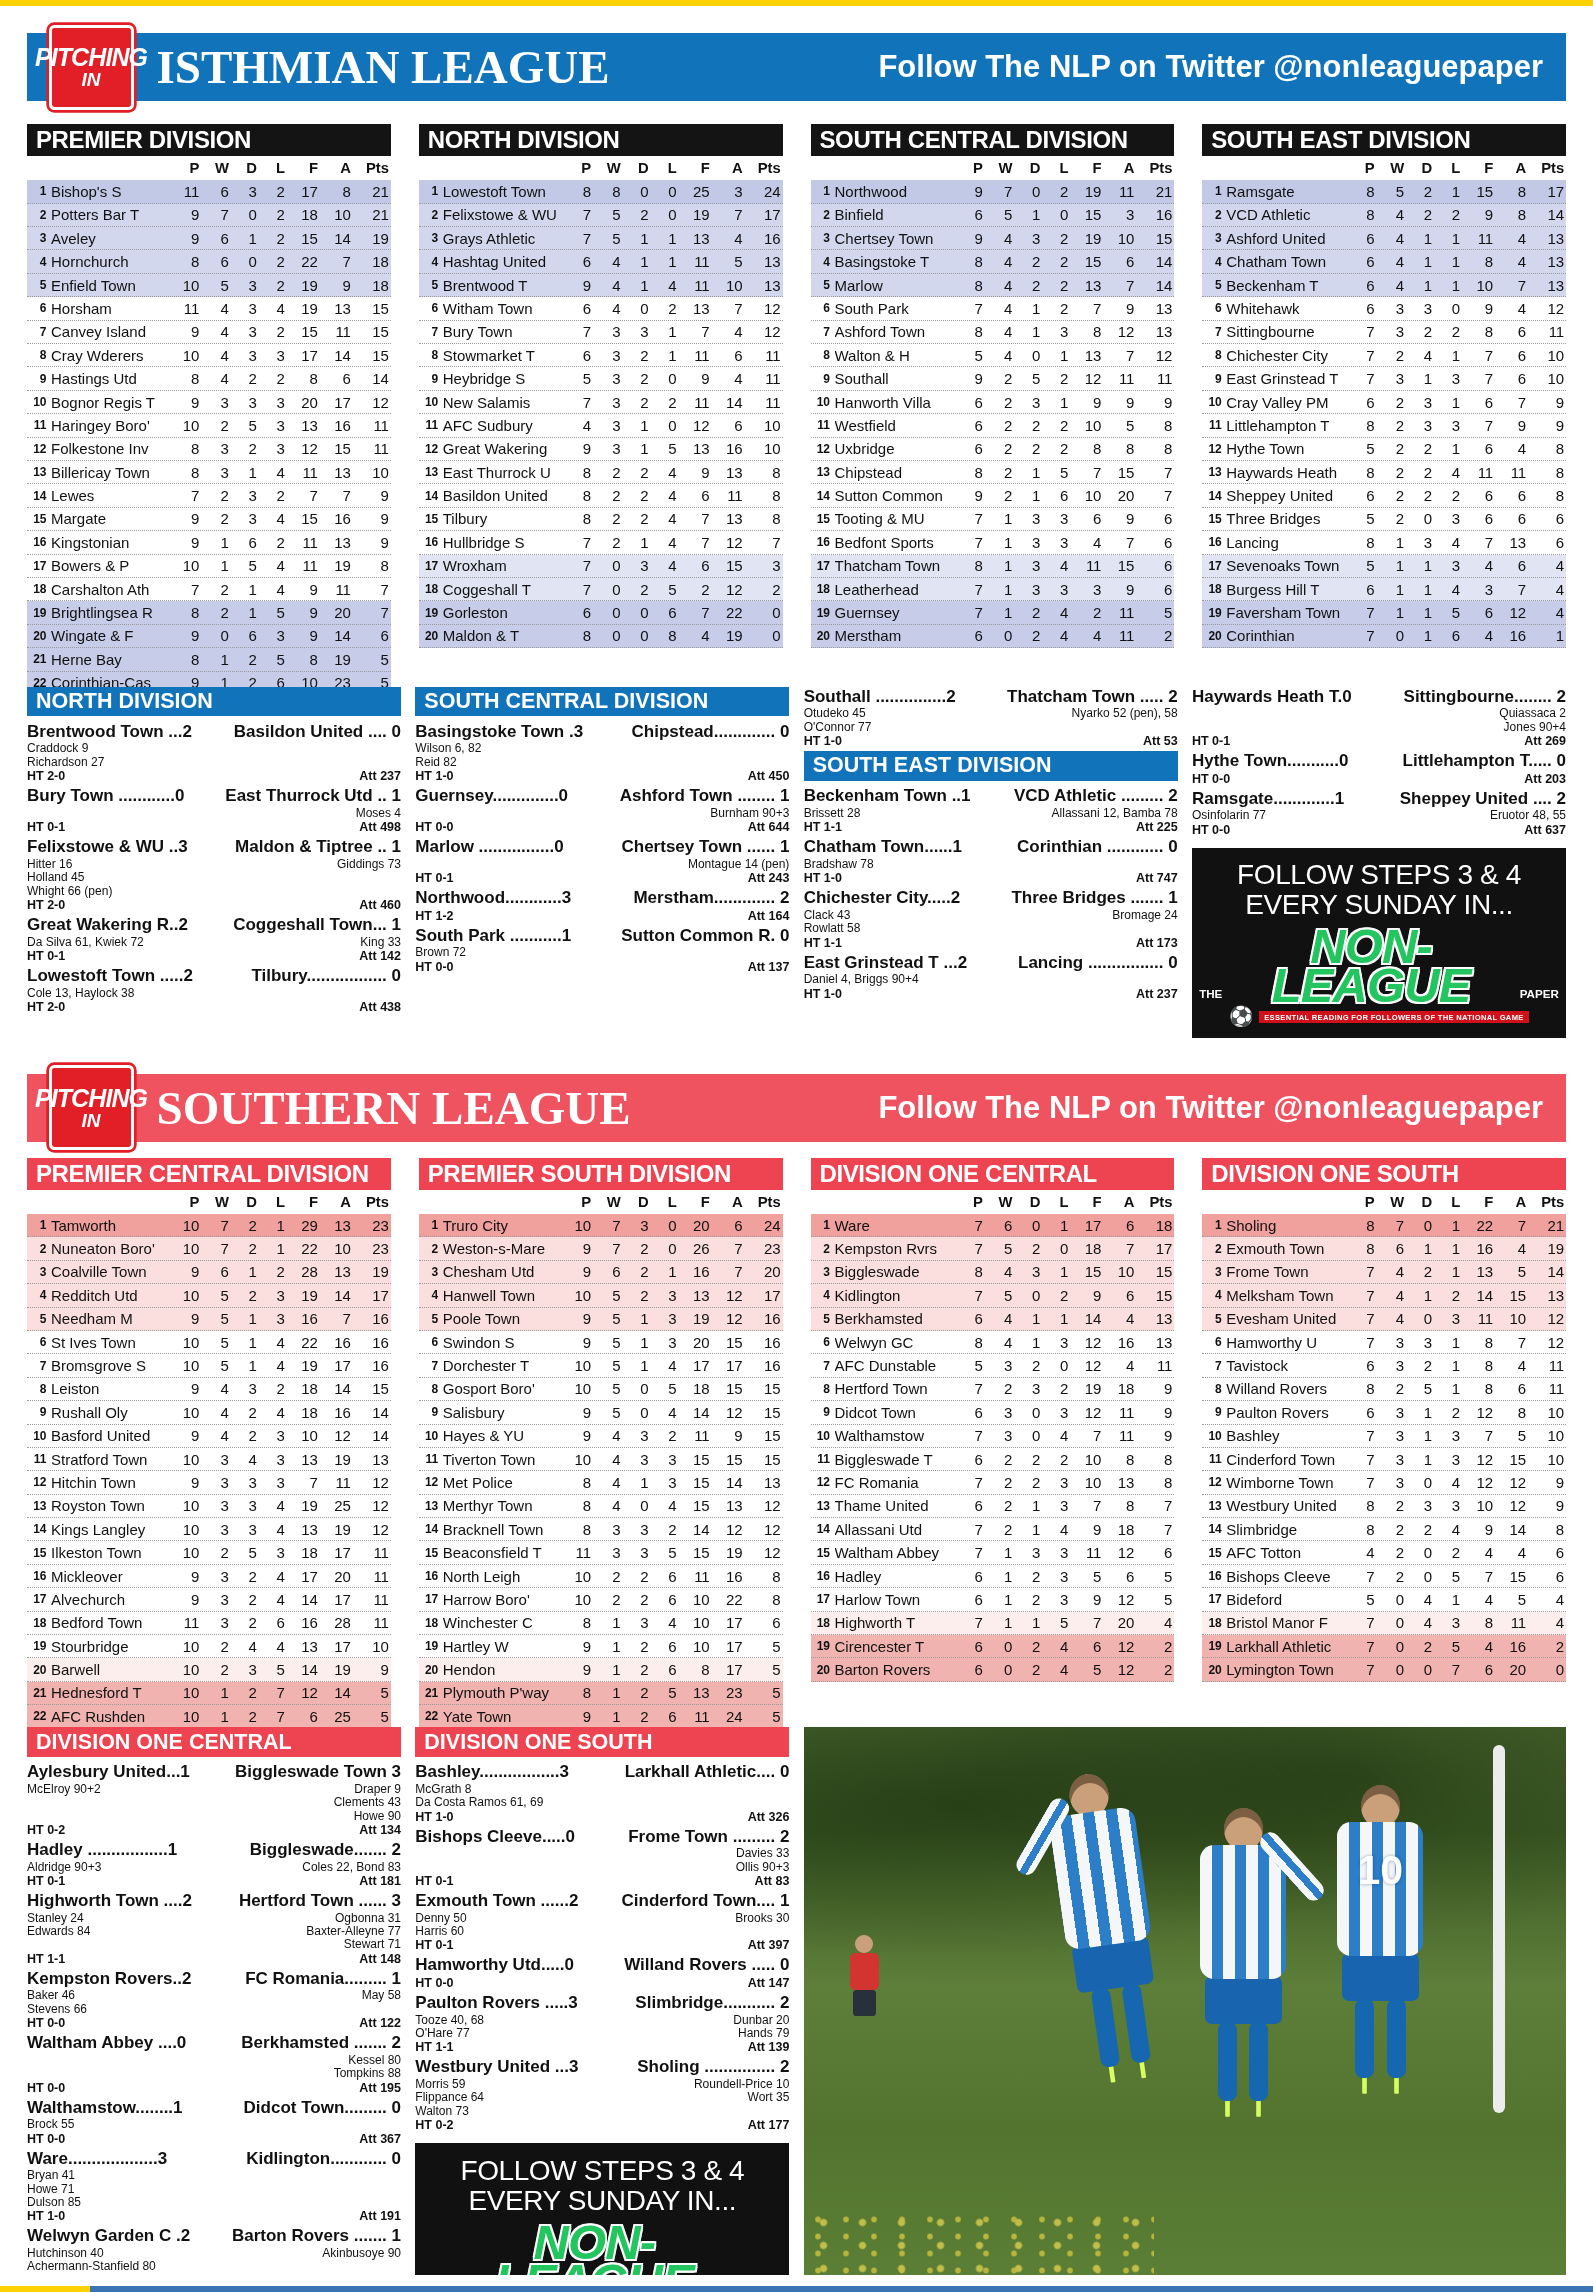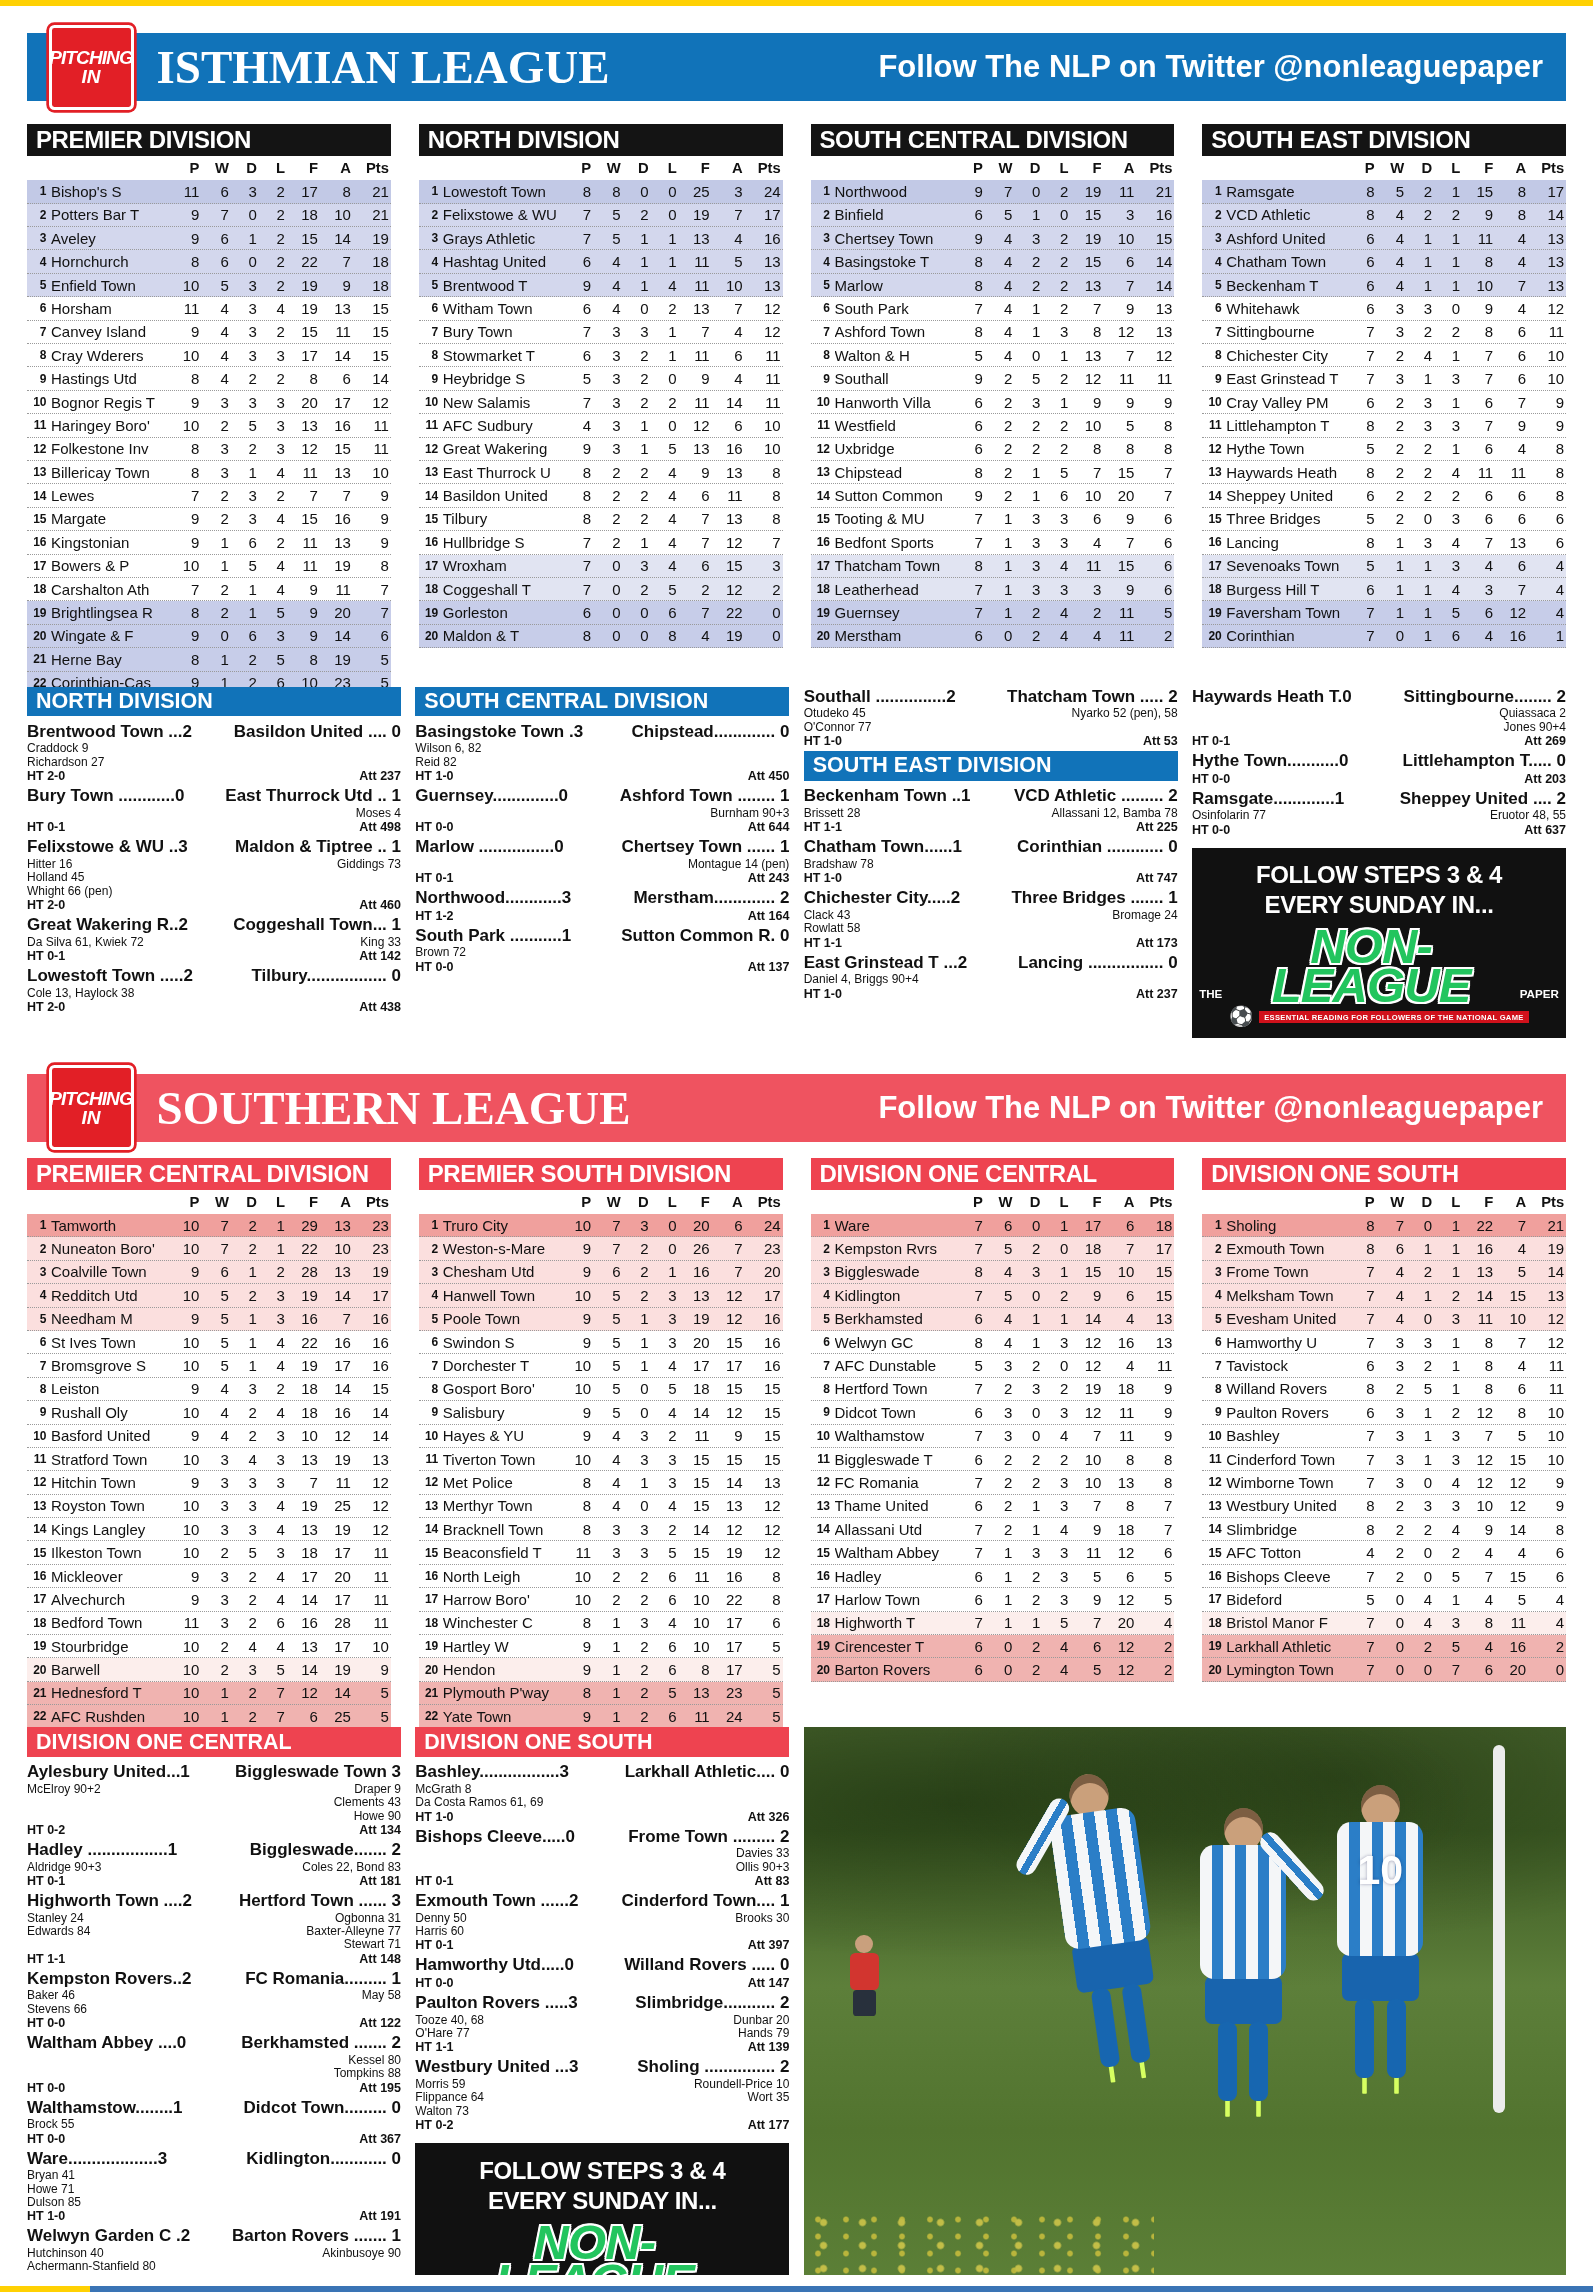--- a/index.html
+++ b/index.html
@@ -9,21 +9,21 @@
   .bottomstrip{position:absolute;left:0;right:0;bottom:0;height:7.2px;display:flex;}
   .bs-yellow{width:90px;background:#ffd103;}
   .bs-blue{flex:1;background:#3a74b5;}
 
   
   .banner{position:relative;margin:27px 27px 0;height:68px;display:flex;align-items:center;}
   .banner .bar{position:absolute;inset:0;}
   .banner.isthmian .bar{background:#1173b9;}
   .banner.southern .bar{background:#ef5360;}
   .pitch-logo{position:relative;z-index:2;width:79px;height:79px;margin-left:21.5px;background:#e21f26;border:3.6px solid #fff;box-shadow:0 0 0 2.7px #e21f26;border-radius:5.4px;display:flex;flex-direction:column;align-items:center;justify-content:center;color:#fff;font-weight:bold;font-style:italic;line-height:1;}
-  .pitch-logo .pl1{font-size:19px;letter-spacing:-0.9px;}
+  .pitch-logo .pl1{font-size:25px;letter-spacing:-0.9px;}
   .pitch-logo .pl2{font-size:19px;}
   .banner-title{position:relative;z-index:1;color:#fff;font-weight:bold;font-size:47px;margin-left:23px;letter-spacing:0;white-space:nowrap;font-family:Liberation Serif, serif;}
   .banner-right{position:relative;z-index:1;margin-left:auto;margin-right:23px;color:#fff;font-weight:bold;font-size:31px;white-space:nowrap;}
 
   
   .tables-row{display:grid;grid-template-columns:repeat(4,1fr);gap:28px;margin:23px 27px 0;height:550px;align-items:start;overflow:visible;}
   .tables-row.southern-tables{margin-top:16px;height:555px;}
   .league-table{overflow:hidden;}
   .tbar{height:32px;display:flex;align-items:center;padding-left:9px;color:#fff;font-size:24px;font-weight:bold;letter-spacing:-0.4px;white-space:nowrap;}
   .tbar.dark{background:#141414;}
@@ -52,21 +52,21 @@
   .rheader.red{background:#ee4350;}
   .match{margin-bottom:2.7px;}
   .scoreline{display:flex;justify-content:space-between;font-weight:bold;font-size:17px;line-height:20.6px;white-space:nowrap;}
   .ma{text-align:right;}
   .scorers{display:flex;justify-content:space-between;font-size:12px;line-height:13.4px;}
   .asc{text-align:right;margin-left:auto;}
   .meta{display:flex;justify-content:space-between;font-weight:bold;font-size:12.5px;line-height:14.3px;}
 
   
   .ad{background:#111;color:#fff;text-align:center;padding:12.5px 7.2px 10.7px;margin-top:10.7px;}
-  .adl1{font-size:24px;font-weight:bold;line-height:30px;letter-spacing:-0.4px;}
+  .adl1{font-size:28px;font-weight:normal;line-height:30px;letter-spacing:-0.4px;}
   .adlogo{margin-top:7.2px;display:flex;align-items:flex-end;justify-content:center;gap:3.6px;}
   .adthe{font-size:11.6px;font-weight:bold;padding-bottom:5.4px;}
   .adnl{font-size:49px;font-weight:bold;font-style:italic;color:#22c55e;letter-spacing:-0.9px;line-height:39px;text-shadow:-1.8px -1.8px 0 #fff,1.8px -1.8px 0 #fff,-1.8px 1.8px 0 #fff,1.8px 1.8px 0 #fff,0 1.8px 0 #fff,0 -1.8px 0 #fff,1.8px 0 0 #fff,-1.8px 0 0 #fff;}
   .adtag{margin-top:1.8px;display:flex;align-items:center;justify-content:center;gap:5.4px;}
   .adball{font-size:19.7px;line-height:19.7px;}
   .adtagtext{background:#d0111b;color:#fff;font-weight:bold;font-size:7.6px;padding:1.8px 5.4px;letter-spacing:0.3px;}
 
   
   .photo-wrap{grid-column:3/5;display:flex;flex-direction:column;height:100%;}
   .photo{position:relative;flex:1;overflow:hidden;background:linear-gradient(180deg,#47632c 0%,#3d5a24 18%,#5d7f3a 45%,#52742f 70%,#5d8138 100%);}

